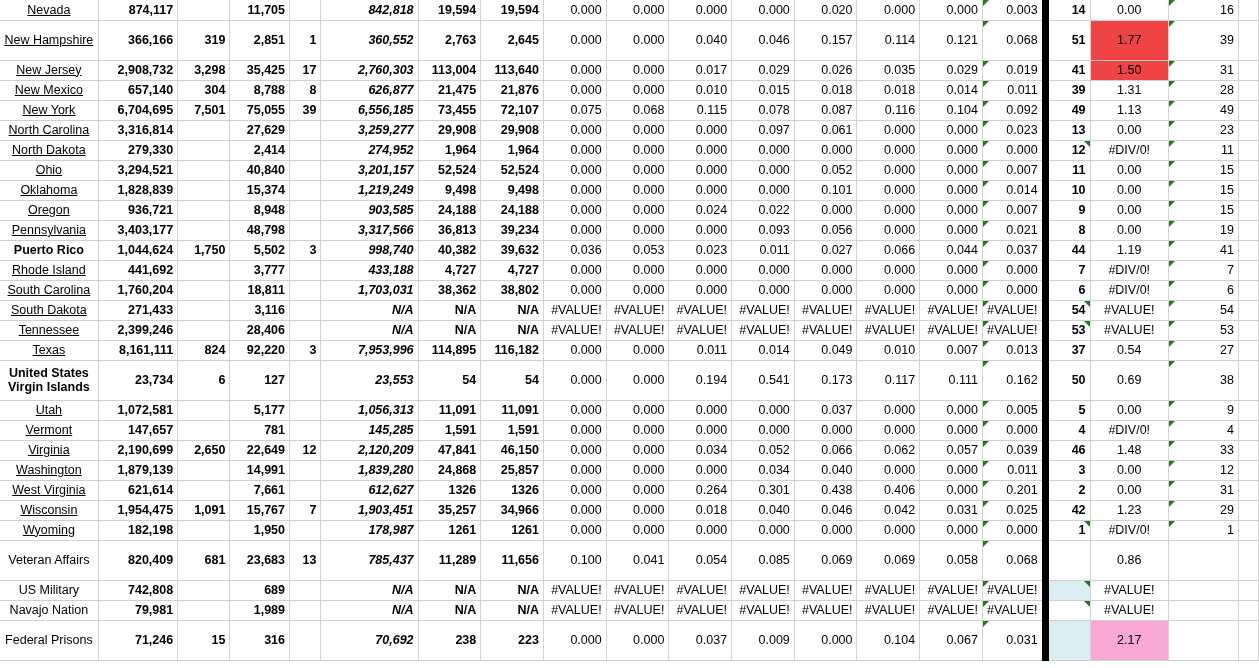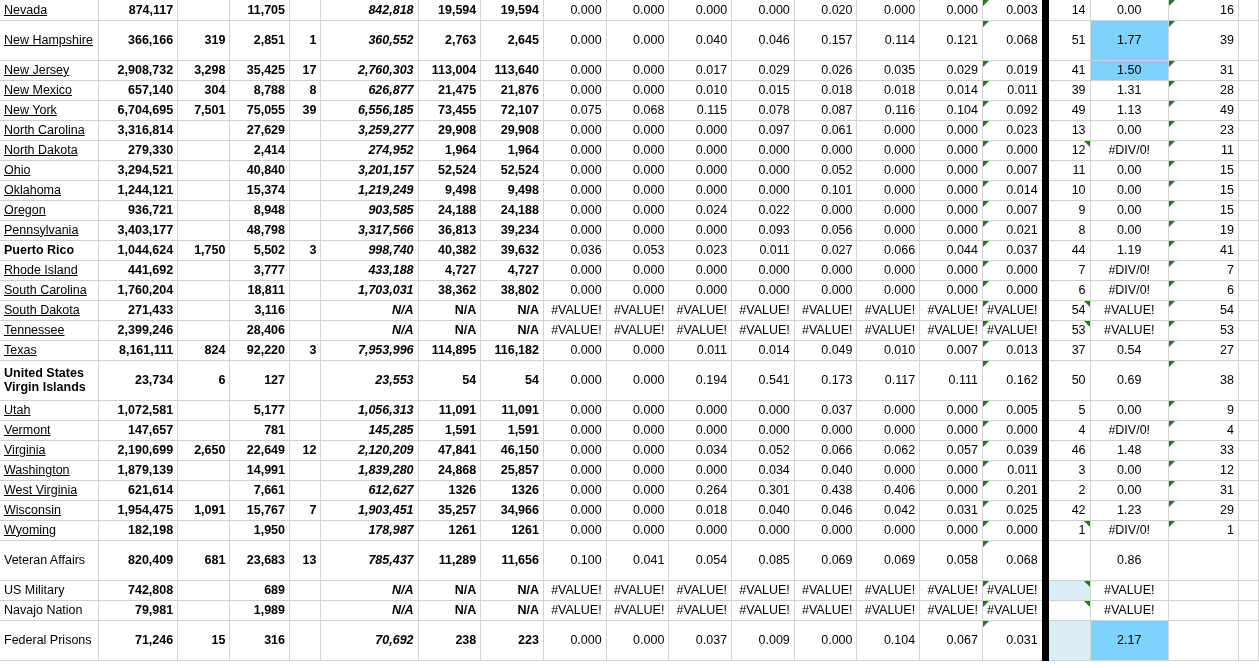--- a/index.html
+++ b/index.html
@@ -25,35 +25,35 @@
   col.c-n5{width:93px;}
   col.c-n6{width:60px;}
   col.c-n7{width:60px;}
   col.c-d{width:60px;}
   col.c-rank{width:43px;}
   col.c-ratio{width:75px;}
   col.c-last{width:67px;}
   col.c-pad{width:19px;}
 
   
-  .name{text-align:left;text-decoration:underline;white-space:normal;line-height:1.15;font-size:12.5px;}
+  .name{text-align:center;text-decoration:underline;white-space:normal;line-height:1.15;font-size:12.5px;}
   .name.nolink{text-decoration:none;font-weight:bold;}
   .name.plain{text-decoration:none;}
   .num{text-align:right;font-weight:bold;}
   .numi{text-align:right;font-weight:bold;font-style:italic;}
   .dec{text-align:right;font-weight:normal;}
-  .rank{text-align:right;font-weight:normal;}
+  .rank{text-align:right;font-weight:bold;}
   .ratio{text-align:center;font-weight:normal;}
   .last{text-align:right;font-weight:normal;}
   .empty{}
   
   .thickL{border-left:7px solid #000;}
   
-  .hl-yellow{background:#7dd3fc;}
-  .hl-pink{background:#7dd3fc;}
+  .hl-yellow{background:#ef4444;}
+  .hl-pink{background:#f9a8d4;}
   .hl-blue{background:#daeef3;}
   
   .cmt::after{
     content:"";
     position:absolute;
     top:0;right:0;
     width:0;height:0;
     border-top:6px solid #1f7a1f;
     border-left:6px solid transparent;
   }
@@ -266,21 +266,21 @@
           <td class="dec">0.000</td>
           <td class="dec">0.000</td>
           <td class="dec cmtL">0.007</td>
           <td class="rank thickL">11</td>
           <td class="ratio">0.00</td>
           <td class="last cmtL">15</td>
           <td class="empty"></td>
         </tr>
         <tr style="height: 20px; padding-left: 20px;">
           <td class="name">Oklahoma</td>
-          <td class="num">1,244,121</td>
+          <td class="num">1,828,839</td>
           <td class="num"></td>
           <td class="num">15,374</td>
           <td class="num"></td>
           <td class="numi">1,219,249</td>
           <td class="num">9,498</td>
           <td class="num">9,498</td>
           <td class="dec">0.000</td>
           <td class="dec">0.000</td>
           <td class="dec">0.000</td>
           <td class="dec">0.000</td>

